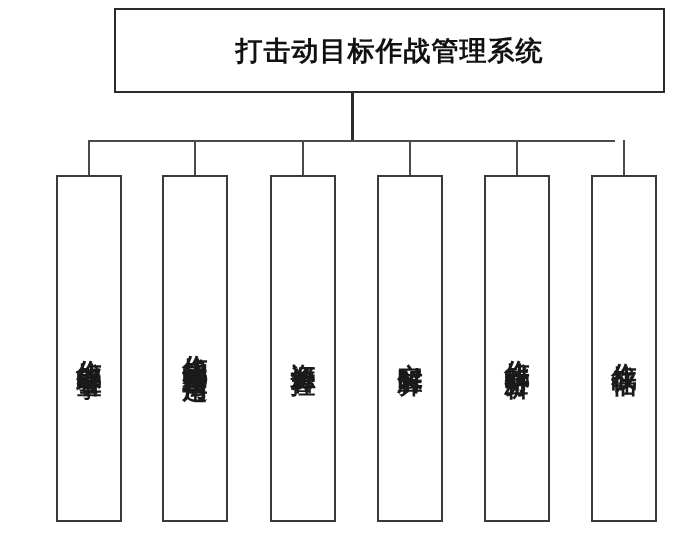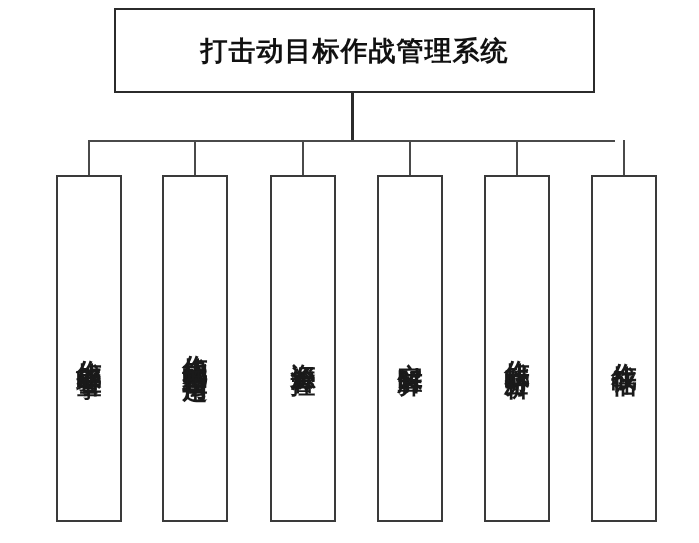--- a/index.html
+++ b/index.html
@@ -16,21 +16,21 @@
     height: 543px;
     background: #ffffff;
     overflow: hidden;
   }
 
   
   .root-box {
     position: absolute;
     left: 114px;
     top: 8px;
-    width: 481px;
+    width: 551px;
     height: 85px;
     box-sizing: border-box;
     border: 2px solid #2b2b2b;
     background: #ffffff;
     display: flex;
     align-items: center;
     justify-content: center;
   }
   .root-title {
     font-size: 27px;

